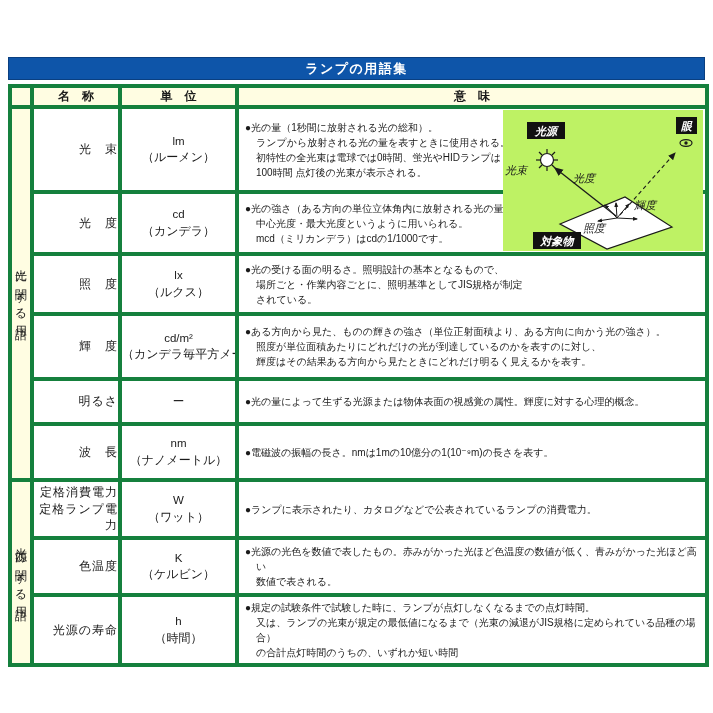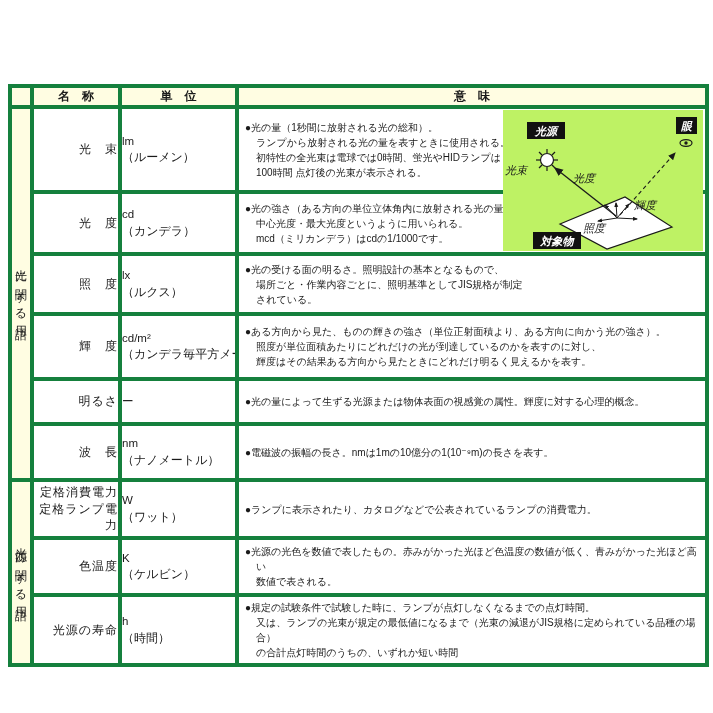--- a/index.html
+++ b/index.html
@@ -10,35 +10,36 @@
         text-align:center;line-height:21px;letter-spacing:1.5px;}
   table.glossary{position:absolute;left:8px;top:84px;width:697px;border-collapse:collapse;
         table-layout:fixed;border:2px solid #4a4a4a;}
   .glossary th,.glossary td{border:4px solid #15803d;box-sizing:border-box;overflow:hidden;}
   .glossary thead tr{height:21px;}
   .glossary th{background:#fffde2;font-size:12px;font-weight:bold;padding:0;text-align:center;}
   .group-cell{background:#fffde2;text-align:center;vertical-align:middle;padding:0;}
   .vtext{writing-mode:vertical-rl;letter-spacing:3px;font-size:12px;line-height:1;display:inline-block;}
   .name-cell{text-align:right;vertical-align:middle;font-size:12px;letter-spacing:1px;
         white-space:pre-line;line-height:1.4;padding:0;}
-  .unit-cell{text-align:left;vertical-align:middle;padding:0;margin-top:16px;}
+  .unit-cell{text-align:center;vertical-align:middle;padding:0;margin-top:16px;}
   .unit-symbol{font-size:11.5px;line-height:1.35;}
   .unit-reading{font-size:12px;line-height:1.35;white-space:nowrap;}
   .meaning-cell{vertical-align:middle;font-size:10px;line-height:15px;white-space:pre-line;
         padding:3px 4px 3px 17px;text-indent:-11px;margin-top:25px;}
   .diagram{position:absolute;left:503px;top:110px;width:200px;height:141px;background:#bef264;font-style:italic;}
   .diagram svg{display:block;}
   .diagram text{font-size:11px;fill:#1a1a1a;font-family:"Liberation Sans","DejaVu Sans",sans-serif;}
   .diagram text.boxtext{fill:#ffffff;font-weight:bold;}
 </style>
 </head>
 <body>
 
 <div class="page">
 
+  <div class="title-bar">ランプの用語集</div>
 
   <table class="glossary">
     <colgroup>
       <col style="width:22px">
         <col style="width:88px">
         <col style="width:117px">
         <col style="width:470px">
     </colgroup>
     <thead>
       <tr>

